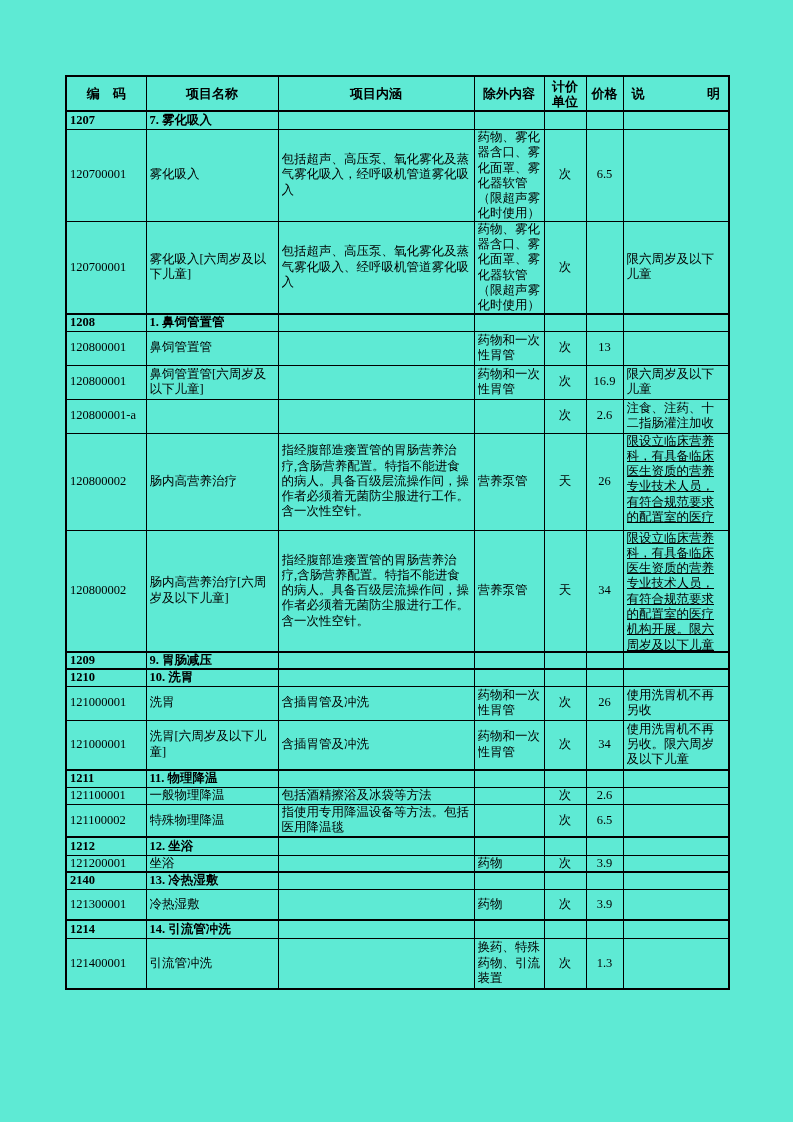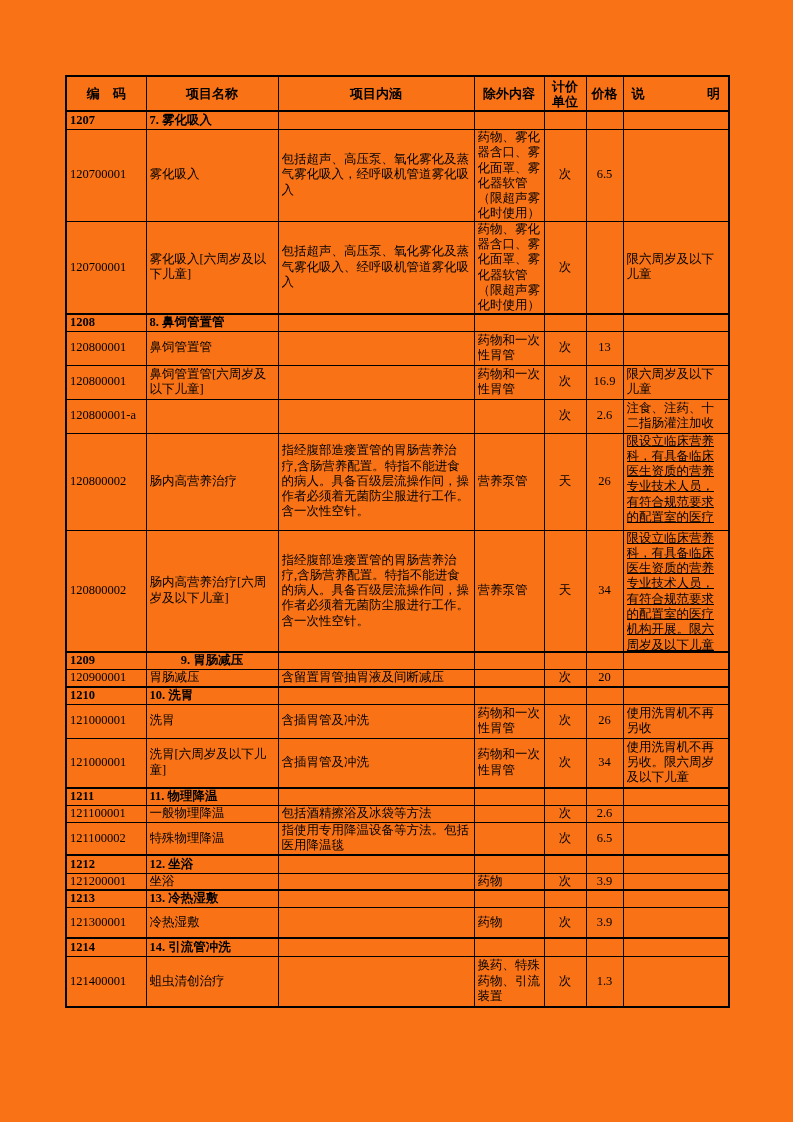--- a/index.html
+++ b/index.html
@@ -1,20 +1,20 @@
 <!DOCTYPE html>
 <html><head>
 <meta charset="utf-8">
 <style>
   html, body { margin:0; padding:0; }
   body {
     width:793px; height:1122px; background:#ffffff;
     font-family:"Liberation Serif","DejaVu Serif",serif; color:#000;
   }
-  .sheet { position:relative; width:793px; height:1122px; background:#f97316; overflow:hidden; }
+  .sheet { position:relative; width:793px; height:1122px; background:#5eead4; overflow:hidden; }
   table.fee {
     position:absolute; left:65px; top:75px; width:663px;
     border-collapse:collapse; table-layout:fixed;
     border:2px solid #000;
   }
   th, td { border:1px solid #000; box-sizing:border-box; }
   thead tr { height:35px; }
   thead th {
     font-weight:bold; font-size:13px; line-height:15px;
     text-align:center; padding:0 2px; border-bottom:2px solid #000;
@@ -123,21 +123,21 @@
           </td>
           <td class="c-note">
             <div class="cellwrap" style="max-height: 91px;">限六周岁及以下儿童</div>
           </td>
         </tr>
         <tr class="section" style="height: 17px;">
           <td class="c-code">
             <div class="cellwrap" style="max-height: 15px;">1208</div>
           </td>
           <td class="c-name">
-            <div class="cellwrap" style="max-height: 15px;">8. 鼻饲管置管</div>
+            <div class="cellwrap" style="max-height: 15px;">1. 鼻饲管置管</div>
           </td>
           <td class="c-content">
             <div class="cellwrap" style="max-height: 15px;"></div>
           </td>
           <td class="c-exclusion">
             <div class="cellwrap" style="max-height: 15px;"></div>
           </td>
           <td class="c-unit">
             <div class="cellwrap" style="max-height: 15px;"></div>
           </td>
@@ -261,59 +261,36 @@
           </td>
           <td class="c-note top">
             <div class="cellwrap" style="max-height: 120px;">限设立临床营养科，有具备临床医生资质的营养专业技术人员，有符合规范要求的配置室的医疗机构开展。限六周岁及以下儿童</div>
           </td>
         </tr>
         <tr class="section" style="height: 17px; margin-top: 32px;">
           <td class="c-code">
             <div class="cellwrap" style="max-height: 15px;">1209</div>
           </td>
           <td class="c-name">
-            <div class="cellwrap" style="max-height: 15px; text-align: center;">9. 胃肠减压</div>
-          </td>
-          <td class="c-content">
-            <div class="cellwrap" style="max-height: 15px;"></div>
-          </td>
-          <td class="c-exclusion">
-            <div class="cellwrap" style="max-height: 15px;"></div>
-          </td>
-          <td class="c-unit">
-            <div class="cellwrap" style="max-height: 15px;"></div>
-          </td>
-          <td class="c-price">
-            <div class="cellwrap" style="max-height: 15px;"></div>
-          </td>
-          <td class="c-note">
-            <div class="cellwrap" style="max-height: 15px;"></div>
-          </td>
-        </tr>
-        <tr style="height: 18px;">
-          <td class="c-code">
-            <div class="cellwrap" style="max-height: 16px;">120900001</div>
-          </td>
-          <td class="c-name">
-            <div class="cellwrap" style="max-height: 16px;">胃肠减压</div>
-          </td>
-          <td class="c-content">
-            <div class="cellwrap" style="max-height: 16px;">含留置胃管抽胃液及间断减压</div>
-          </td>
-          <td class="c-exclusion">
-            <div class="cellwrap" style="max-height: 16px;"></div>
-          </td>
-          <td class="c-unit">
-            <div class="cellwrap" style="max-height: 16px;">次</div>
-          </td>
-          <td class="c-price">
-            <div class="cellwrap" style="max-height: 16px;">20</div>
-          </td>
-          <td class="c-note">
-            <div class="cellwrap" style="max-height: 16px;"></div>
+            <div class="cellwrap" style="max-height: 15px;">9. 胃肠减压</div>
+          </td>
+          <td class="c-content">
+            <div class="cellwrap" style="max-height: 15px;"></div>
+          </td>
+          <td class="c-exclusion">
+            <div class="cellwrap" style="max-height: 15px;"></div>
+          </td>
+          <td class="c-unit">
+            <div class="cellwrap" style="max-height: 15px;"></div>
+          </td>
+          <td class="c-price">
+            <div class="cellwrap" style="max-height: 15px;"></div>
+          </td>
+          <td class="c-note">
+            <div class="cellwrap" style="max-height: 15px;"></div>
           </td>
         </tr>
         <tr class="section" style="height: 17px;">
           <td class="c-code">
             <div class="cellwrap" style="max-height: 15px;">1210</div>
           </td>
           <td class="c-name">
             <div class="cellwrap" style="max-height: 15px;">10. 洗胃</div>
           </td>
           <td class="c-content">
@@ -488,21 +465,21 @@
           </td>
           <td class="c-price">
             <div class="cellwrap" style="max-height: 15px;">3.9</div>
           </td>
           <td class="c-note">
             <div class="cellwrap" style="max-height: 15px;"></div>
           </td>
         </tr>
         <tr class="section" style="height: 17px;">
           <td class="c-code">
-            <div class="cellwrap" style="max-height: 15px;">1213</div>
+            <div class="cellwrap" style="max-height: 15px;">2140</div>
           </td>
           <td class="c-name">
             <div class="cellwrap" style="max-height: 15px;">13. 冷热湿敷</div>
           </td>
           <td class="c-content">
             <div class="cellwrap" style="max-height: 15px;"></div>
           </td>
           <td class="c-exclusion">
             <div class="cellwrap" style="max-height: 15px;"></div>
           </td>
@@ -560,21 +537,21 @@
           </td>
           <td class="c-note">
             <div class="cellwrap" style="max-height: 16px;"></div>
           </td>
         </tr>
         <tr style="height: 51px;">
           <td class="c-code">
             <div class="cellwrap" style="max-height: 49px;">121400001</div>
           </td>
           <td class="c-name">
-            <div class="cellwrap" style="max-height: 49px;">蛆虫清创治疗</div>
+            <div class="cellwrap" style="max-height: 49px;">引流管冲洗</div>
           </td>
           <td class="c-content">
             <div class="cellwrap" style="max-height: 49px;"></div>
           </td>
           <td class="c-exclusion">
             <div class="cellwrap" style="max-height: 49px;">换药、特殊药物、引流装置</div>
           </td>
           <td class="c-unit">
             <div class="cellwrap" style="max-height: 49px;">次</div>
           </td>

